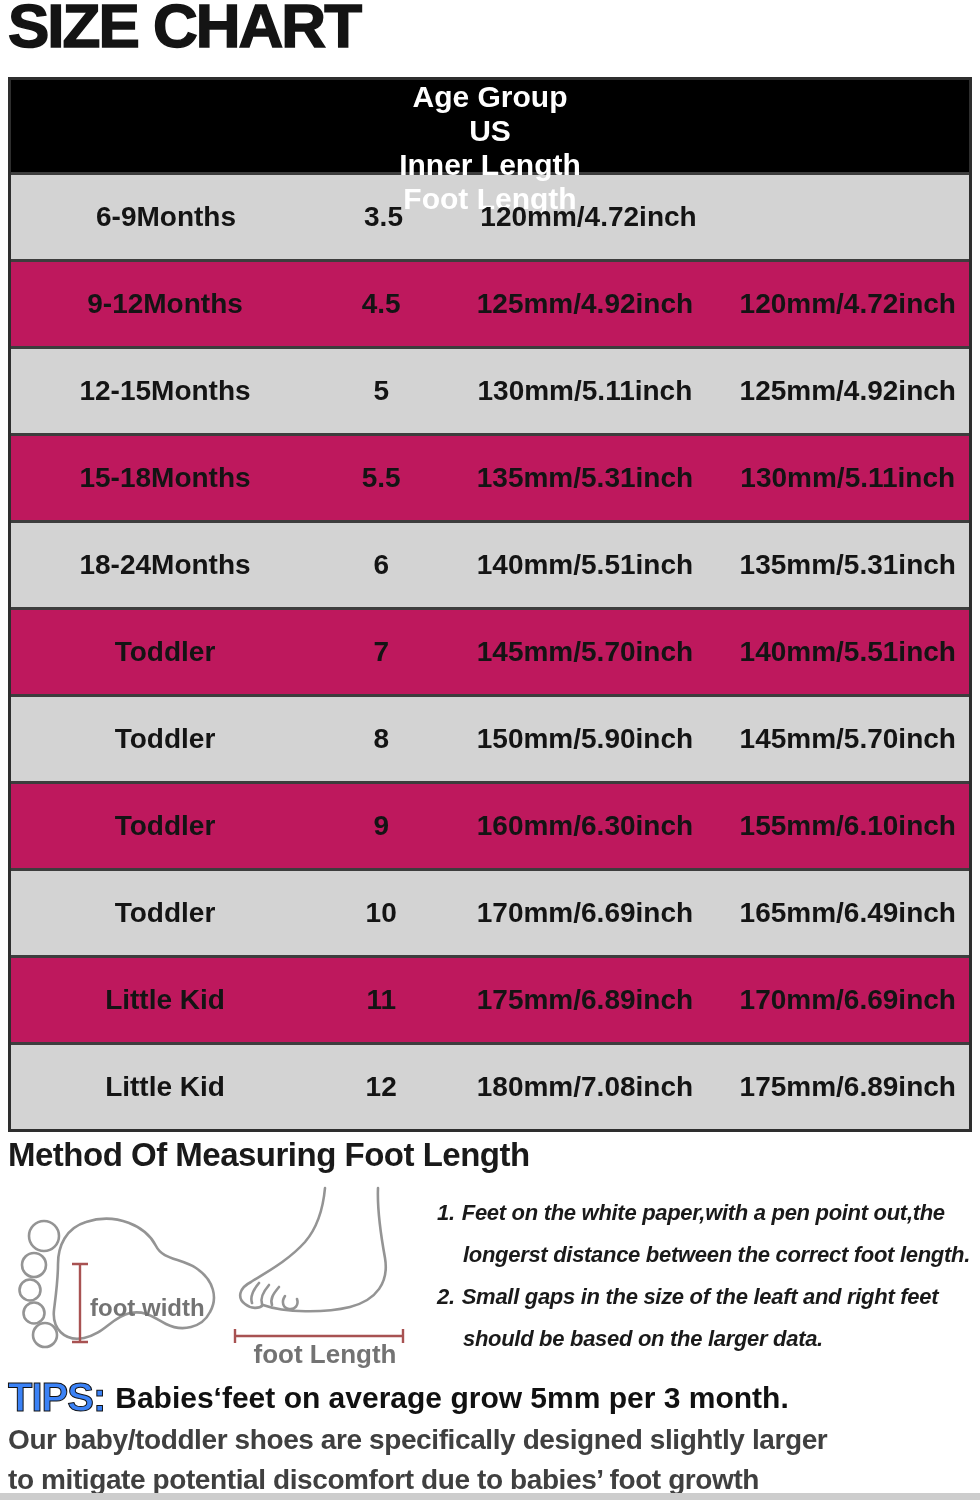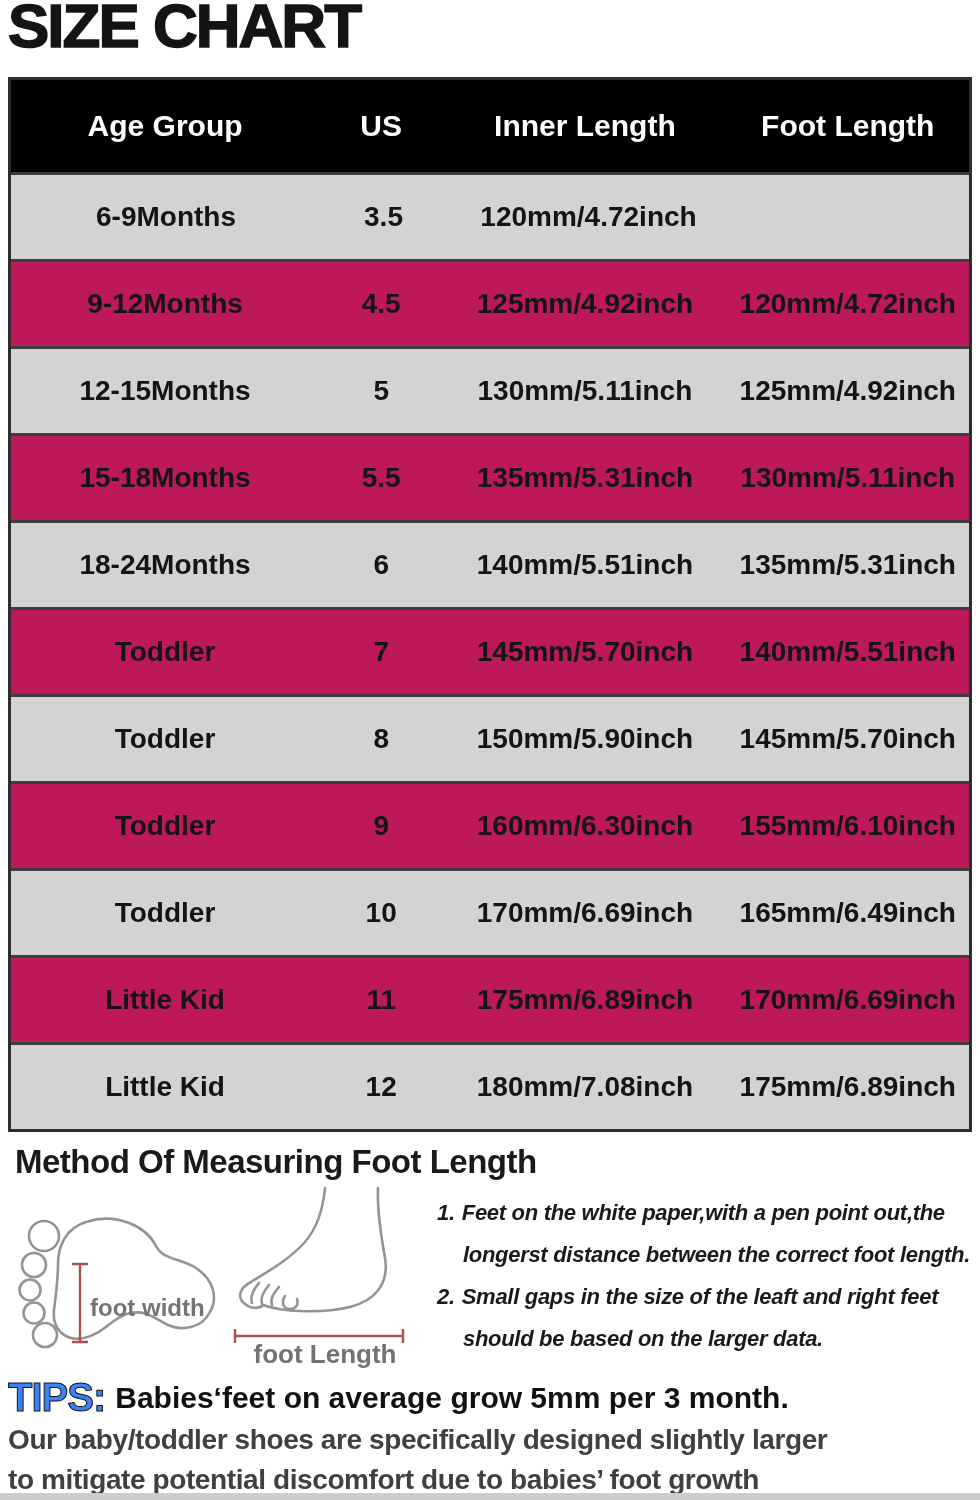--- a/index.html
+++ b/index.html
@@ -18,34 +18,34 @@
   }
 
   
   .size-table {
     position: absolute; left: 8px; top: 77px; width: 964px;
     border: 3px solid #2e2e2e; box-sizing: border-box;
   }
   .tr { display: flex; align-items: center; height: 84px; background: #be185d; }
   .tr + .tr { border-top: 3px solid #3d3d3d; }
   .tr.gray { background: #d3d3d3; }
-  .tr.th-row { height: 92px; background: #000000; }
+  .tr.th-row { height: 92px; background: #000000; flex-direction: column; }
   .td {
     text-align: center; font-weight: 700; font-size: 28px; color: #141414;
     box-sizing: border-box;
   }
   .th-row .td { color: #ffffff; font-size: 30px; }
   .td.c0 { width: 310px; }
   .td.c1 { width: 125px; }
   .td.c2 { width: 285px; }
   .td.c3 { width: 244px; }
 
   
   .method-heading {
-    position: absolute; left: 8px; top: 1136px; margin: 7px;
+    position: absolute; left: 8px; top: 1136px; margin: 0;
     font-size: 33px; font-weight: 800; letter-spacing: -0.5px; color: #1a1a1a;
   }
 
   .fig { position: absolute; }
   .fig svg { display: block; }
   .fig-footwidth { left: 8px; top: 1208px; width: 215px; height: 152px; }
   .fig-footlength { left: 225px; top: 1186px; width: 200px; height: 190px; }
   .fig-label { position: absolute; font-weight: 700; color: #737373; }
   .fw-label { left: 82px; top: 86px; font-size: 24px; white-space: nowrap; }
   .fl-label { left: 0; top: 153px; width: 200px; text-align: center; font-size: 26px; }

